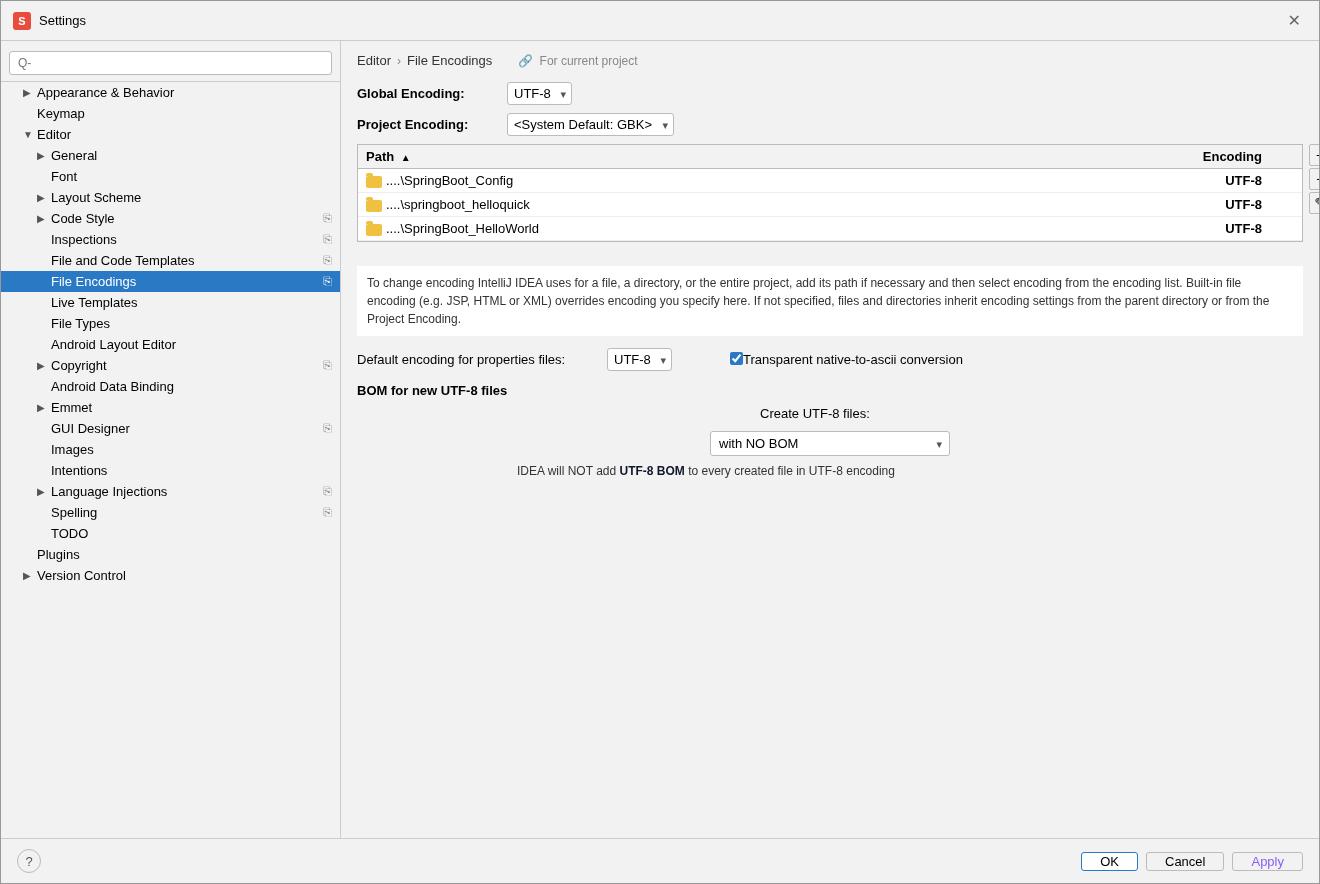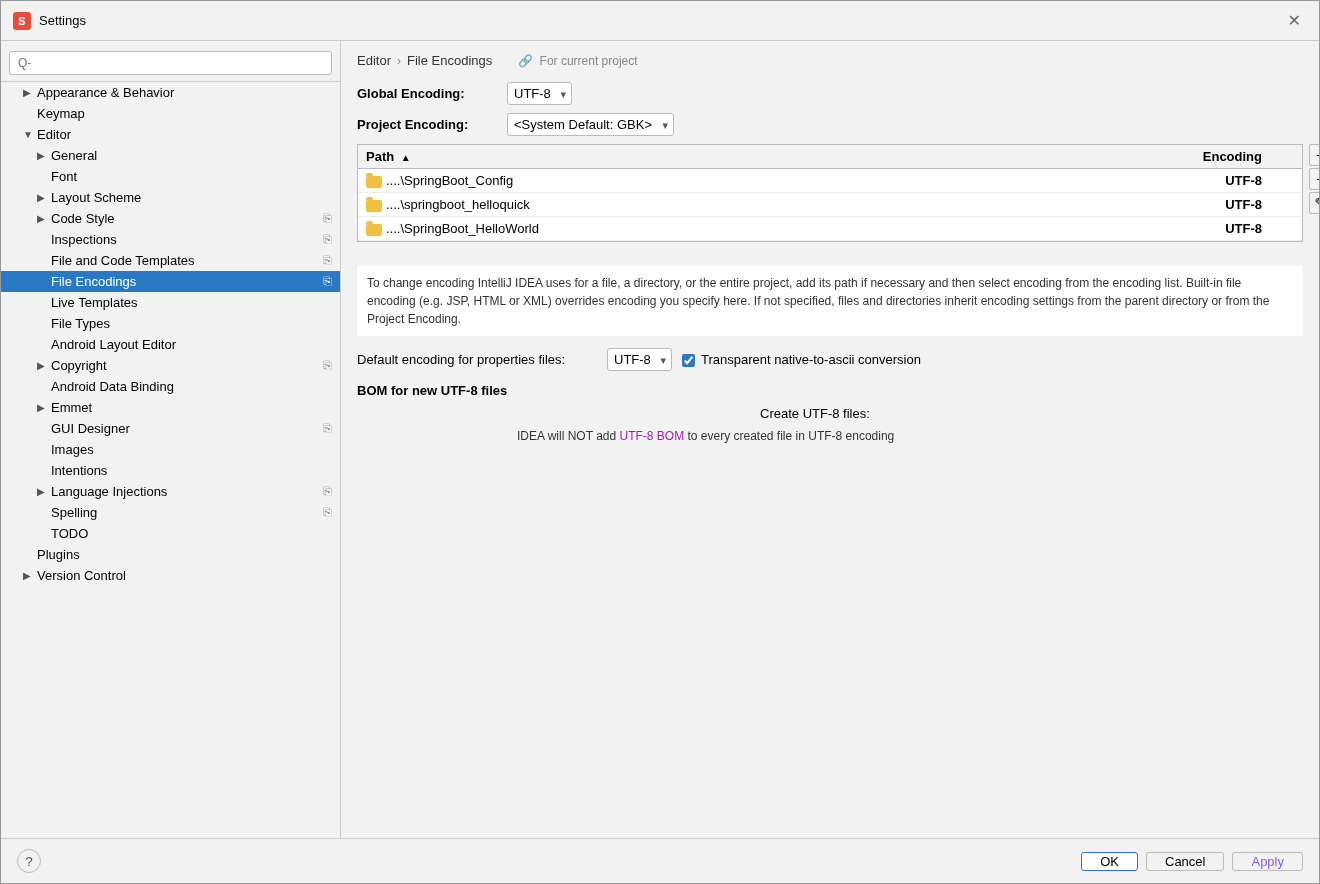--- a/index.html
+++ b/index.html
@@ -271,26 +271,26 @@
       appearance: none;
       -webkit-appearance: none;
       min-width: 240px;
     }
     .bom-note {
       font-size: 12px;
       margin-left: 160px;
       color: #333;
       margin-bottom: 12px;
     }
-    .bom-note .link { color: #a21caf; font-weight: normal; }
+    .bom-note .link { color: #0f172a; font-weight: bold; }
     .checkbox-label {
       display: flex;
-      align-items: flex-end;
-      gap: 6px;
-      font-size: 13px;
+      align-items: flex-start;
+      font-size: 13px;
+      margin-left: 48px;
     }
     .checkbox-label input[type="checkbox"] {
       accent-color: #2979c4;
     }
     
     .bottom-bar {
       display: flex;
       align-items: center;
       justify-content: space-between;
       padding: 10px 16px;
@@ -536,20 +536,26 @@
         </div>
         <label class="checkbox-label">
           <input type="checkbox" checked="" style="">
           <span>Transparent native-to-ascii conversion</span>
         </label>
       </div>
 
       <div class="section-header">BOM for new UTF-8 files</div>
       <div class="bom-row">
         <label>Create UTF-8 files:</label>
+        <div class="bom-select-wrapper">
+          <select class="bom-select">
+            <option>with NO BOM</option>
+            <option>with BOM</option>
+          </select>
+        </div>
       </div>
       <div class="bom-note">
         <span>IDEA will NOT add </span><span class="link">UTF-8 BOM</span><span> to every created file in UTF-8 encoding</span>
       </div>
 
     </div>
   </div>
 
   <div class="bottom-bar">
     <button class="help-btn">?</button>

